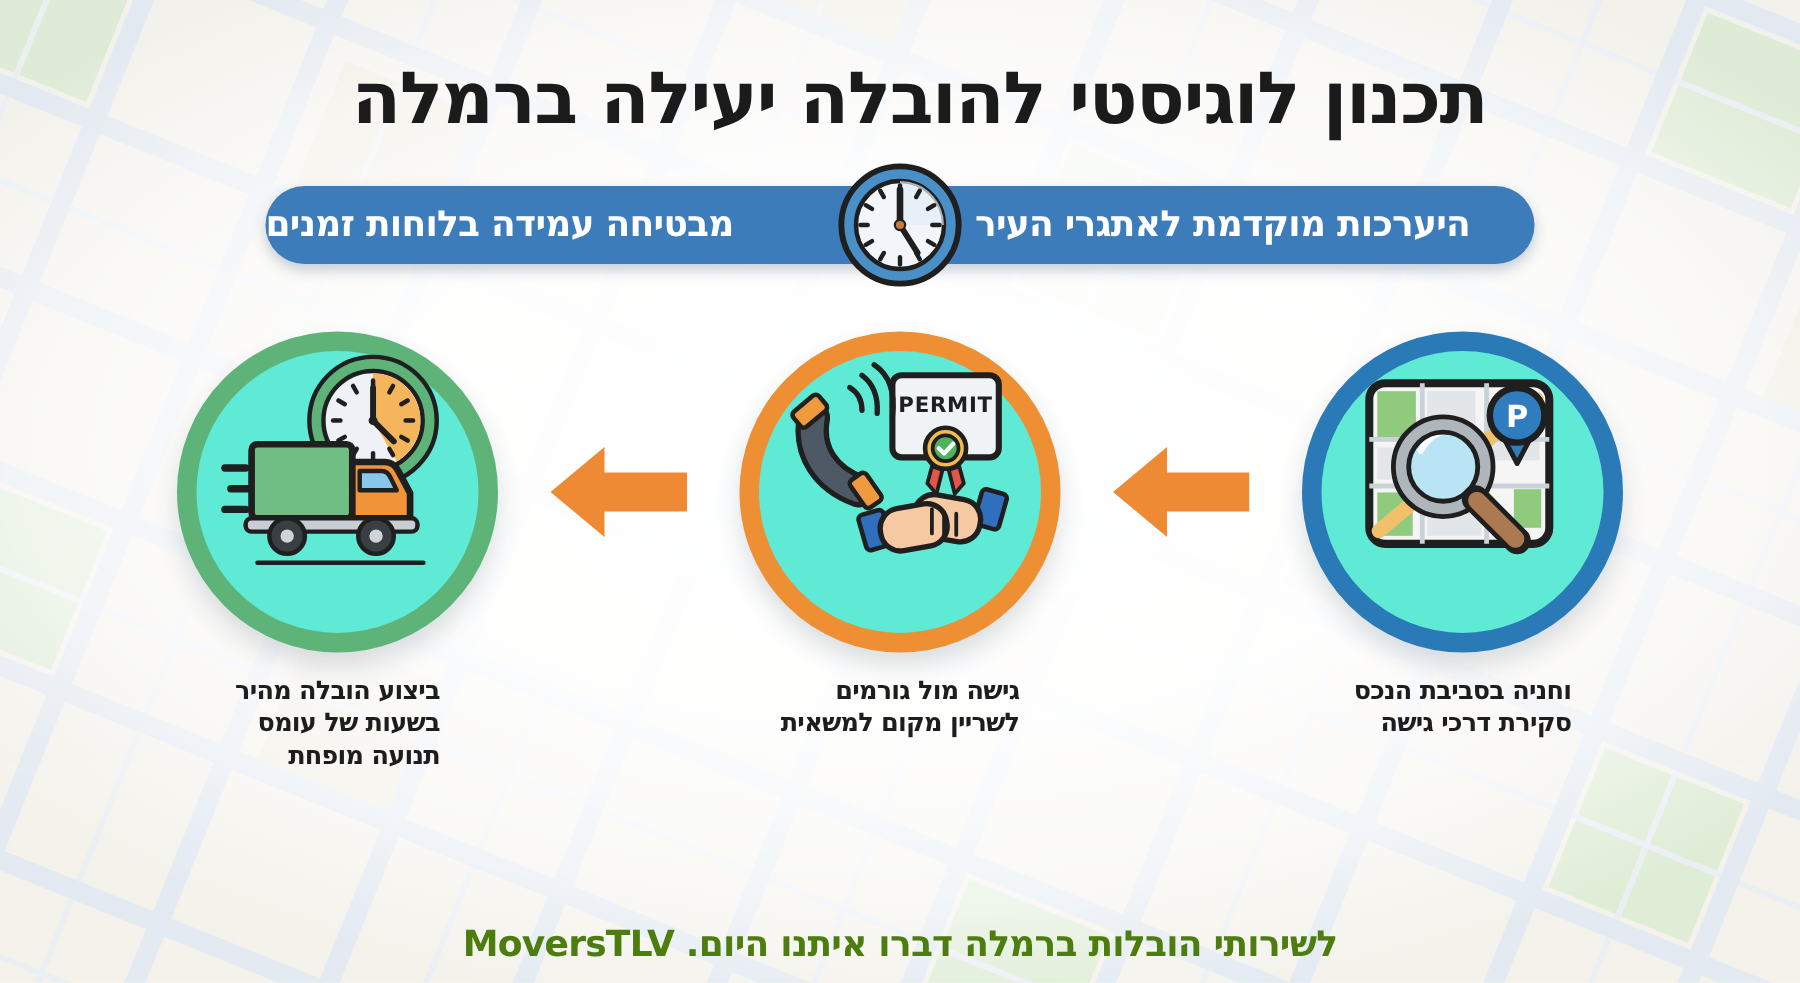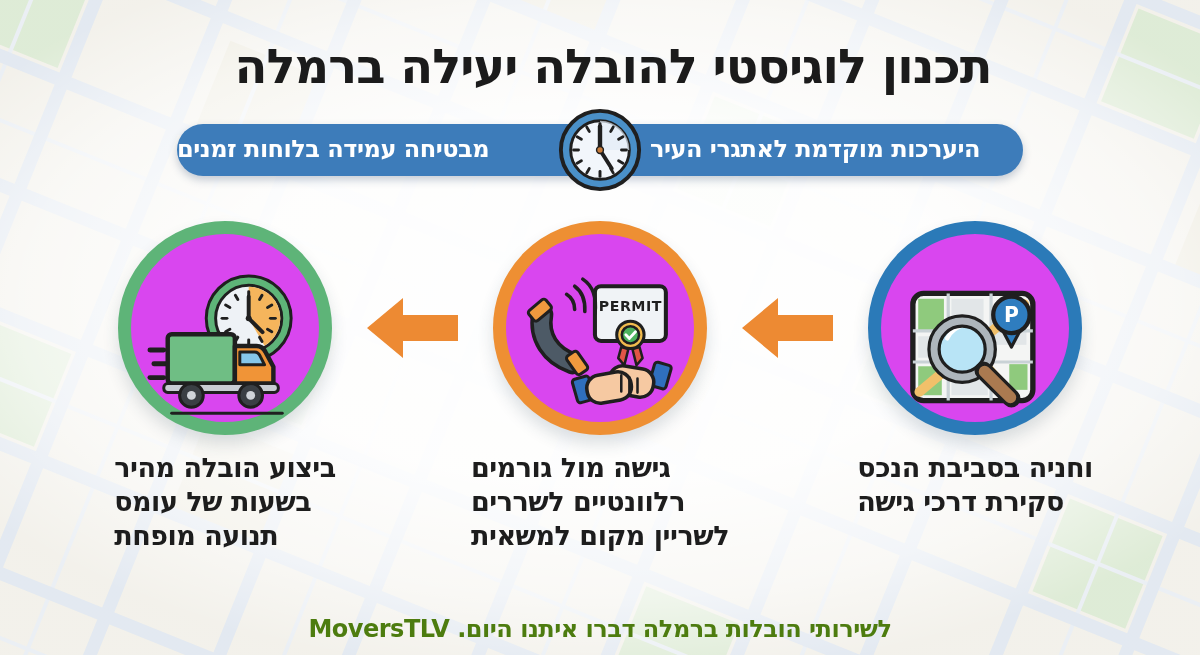--- a/index.html
+++ b/index.html
@@ -36,28 +36,28 @@
     position:absolute;left:50%;top:50%;transform:translate(-50%,-50%);
     width:88px;height:88px;
   }
   .steps{
     width:1200px;margin-top:45px;
     display:flex;justify-content:center;align-items:flex-start;
   }
   .step{width:284px;display:flex;flex-direction:column;align-items:center;}
   .step-circle{
     width:188px;height:188px;border-radius:50%;
-    border:13px solid #888;background:#d946ef;
-    display:flex;align-items:flex-end;justify-content:center;
+    border:13px solid #888;background:#5eead4;
+    display:flex;align-items:flex-start;justify-content:center;
     box-shadow:0 9px 16px rgba(40,60,80,0.16);
   }
   .flow-arrow{width:91px;flex:none;margin-top:76px;}
   .caption{
-    margin-top:16px;text-align:left;
-    font-size:27px;font-weight:bold;color:#1d1d1d;
+    margin-top:16px;text-align:right;
+    font-size:17px;font-weight:bold;color:#1d1d1d;
     line-height:1.26;letter-spacing:-0.5px;
   }
   .footer{
     position:absolute;bottom:12px;left:0;width:100%;
     text-align:center;font-size:24px;font-weight:bold;color:#4d7c0f;
     letter-spacing:-0.5px;
   }
 </style>
 </head>
 <body>
@@ -191,21 +191,20 @@
             <rect x="50" y="106" width="17" height="24" rx="3" fill="#2f6fbd" stroke="#1f1f1f" stroke-width="3" transform="rotate(-16 58 118)"></rect>
             <rect x="126" y="92" width="17" height="24" rx="3" fill="#2f6fbd" stroke="#1f1f1f" stroke-width="3" transform="rotate(16 134 104)"></rect>
             <rect x="84" y="96" width="44" height="28" rx="13" fill="#f6c9a2" stroke="#1f1f1f" stroke-width="3.5" transform="rotate(10 106 110)"></rect>
             <rect x="62" y="102" width="44" height="28" rx="13" fill="#f6c9a2" stroke="#1f1f1f" stroke-width="3.5" transform="rotate(-10 84 116)"></rect>
             <path d="M96 104 v16 M104 106 v16 M112 107 v14" stroke="#1f1f1f" stroke-width="2.5" fill="none" stroke-linecap="round"></path>
           </g>
         </svg>
       </div>
       <div class="caption">
         <div>גישה מול גורמים</div>
-        <div>רלוונטיים לשררים</div>
         <div>לשריין מקום למשאית</div>
       </div>
     </div>
 
     <svg class="flow-arrow" viewBox="0 0 91 62">
       <polygon points="0,31 36,1 36,18 91,18 91,44 36,44 36,61" style="fill: rgb(237, 138, 51);"></polygon>
     </svg>
 
     <div class="step">
       <div class="step-circle" style="border-color: rgb(94, 180, 120);">

